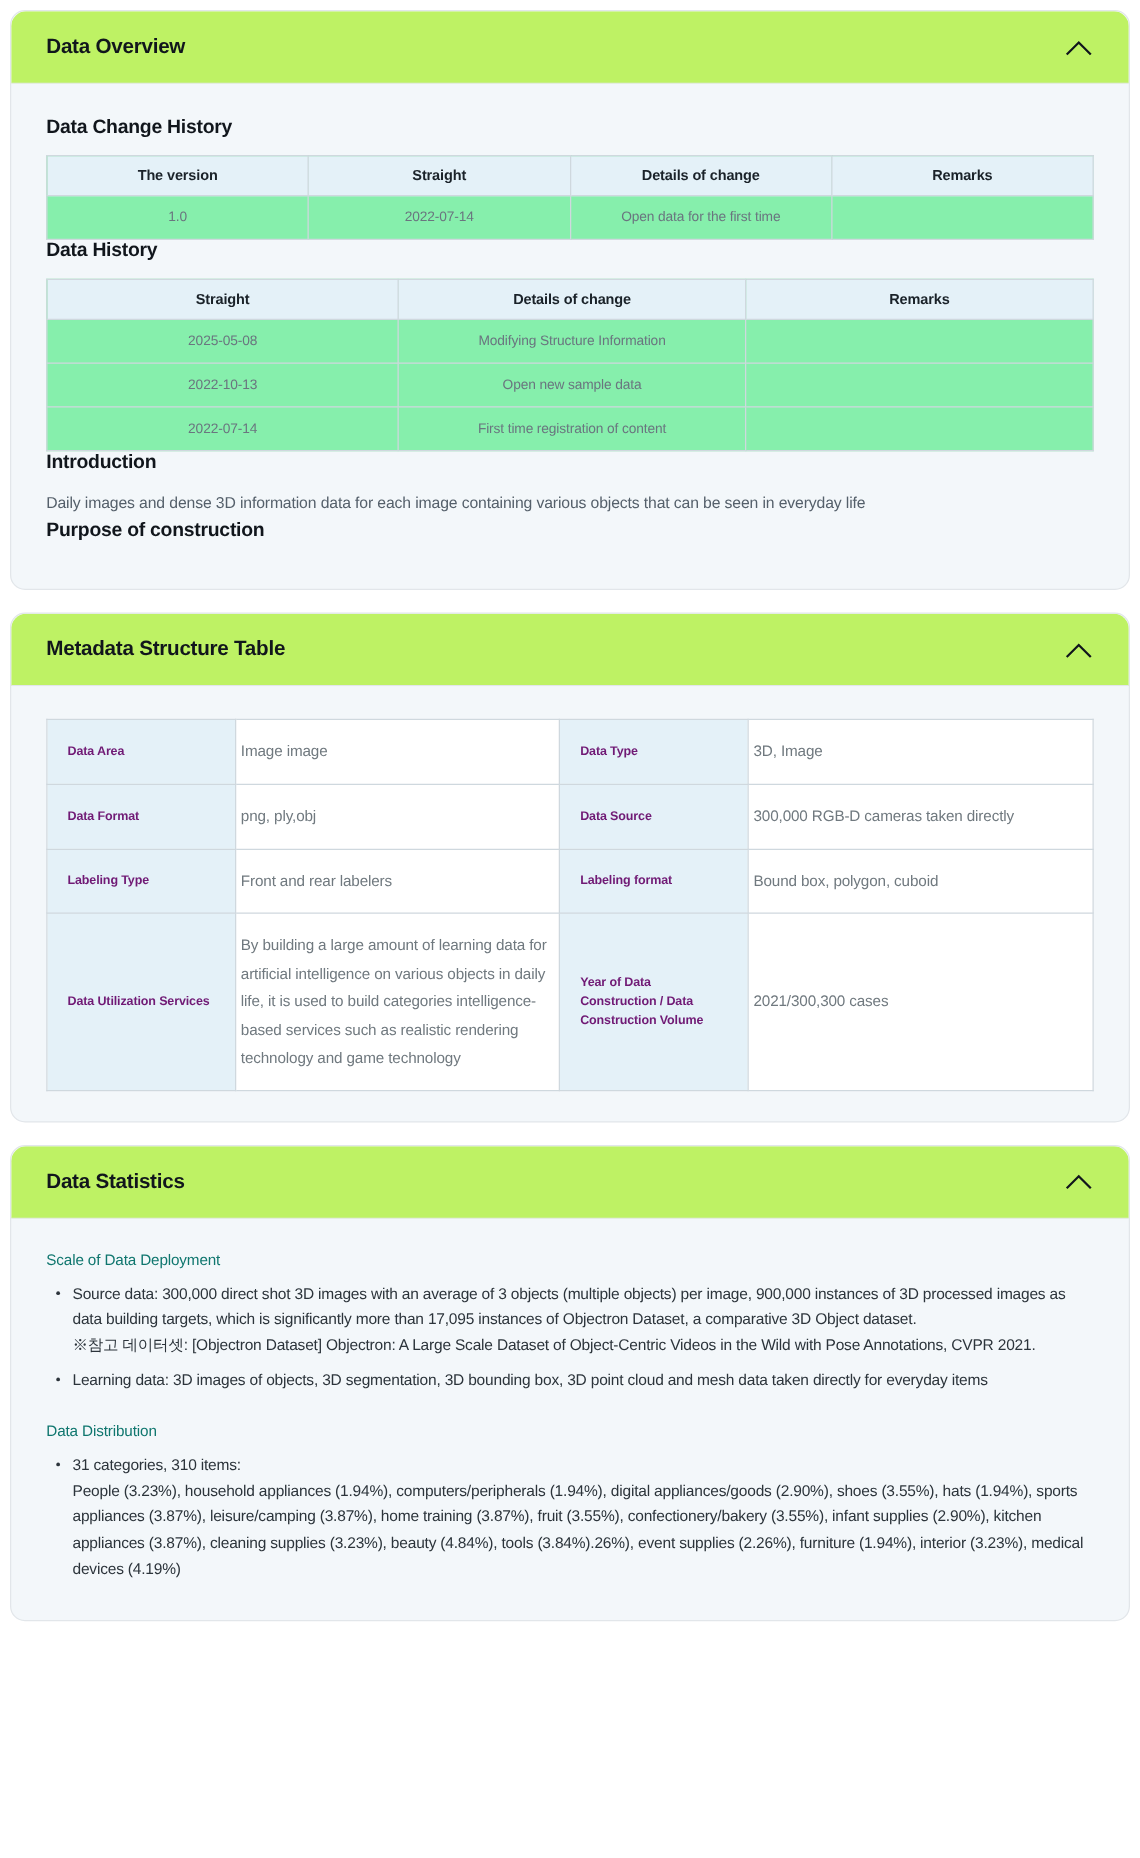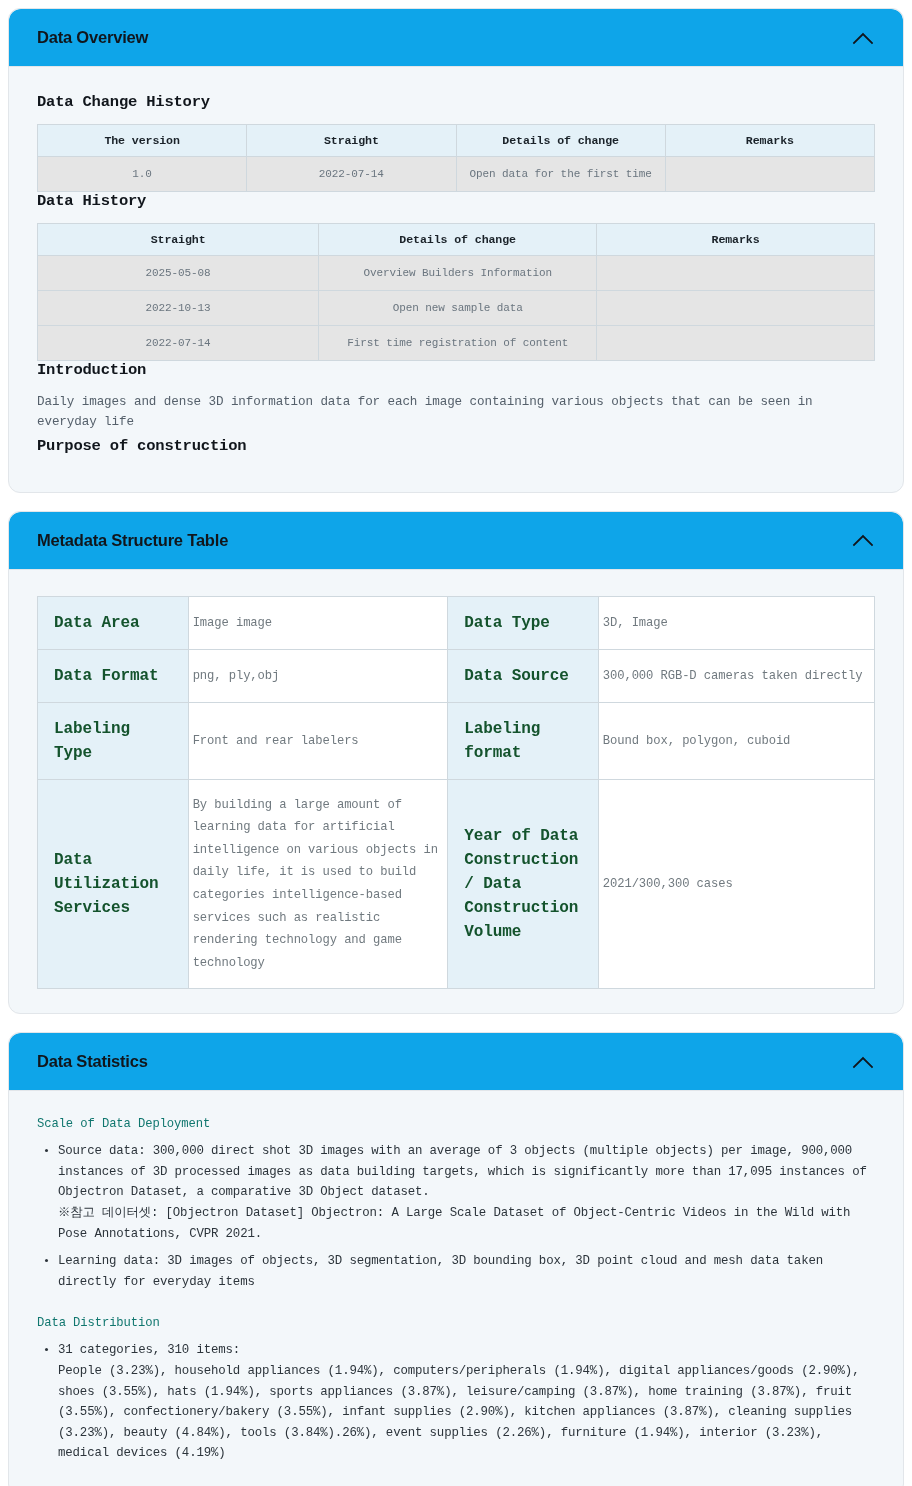--- a/index.html
+++ b/index.html
@@ -18,21 +18,21 @@
   
   .card {
     border: 1px solid #e2e6ea;
     border-radius: 12px;
     background: #f3f7fa;
     margin-bottom: 18px;
     overflow: hidden;
   }
 
   .card-header {
-    background: #0ea5e9;
+    background: #bef264;
     border-bottom: 1px solid #e2e6ea;
     height: 58px;
     display: flex;
     align-items: center;
     justify-content: space-between;
     padding: 0 26px 0 28px;
     border-radius: 12px 12px 0 0;
   }
 
   .card-title {
@@ -47,21 +47,20 @@
     height: 28px;
     display: flex;
     align-items: center;
     justify-content: center;
     cursor: pointer;
   }
   .chevron svg { display: block; }
 
   .card-body {
     padding: 26px 28px 24px 28px;
-    font-family: Liberation Mono, monospace;
   }
 
   
   .sec-title {
     font-size: 15.5px;
     font-weight: bold;
     color: #11161c;
     letter-spacing: -0.2px;
     margin-bottom: 13px;
   }
@@ -73,21 +72,21 @@
     line-height: 1.62;
     letter-spacing: -0.1px;
     margin-bottom: 4px;
   }
 
   
   table.dt {
     width: 100%;
     border-collapse: collapse;
     table-layout: fixed;
-    background: #e5e5e5;
+    background: #86efac;
     border: 1px solid #cfd8de;
   }
   table.dt th {
     background: #e4f1f8;
     border: 1px solid #cfd8de;
     font-size: 11.6px;
     font-weight: bold;
     color: #1a2229;
     padding: 9px 6px;
     text-align: center;
@@ -110,23 +109,23 @@
     background: #ffffff;
     border: 1px solid #cfd8de;
   }
   table.meta td {
     border: 1px solid #cfd8de;
     vertical-align: middle;
     letter-spacing: -0.1px;
   }
   table.meta td.lbl {
     background: #e4f1f8;
-    font-size: 16px;
+    font-size: 10px;
     font-weight: bold;
-    color: #14532d;
+    color: #701a75;
     padding: 14px 16px;
     line-height: 1.5;
   }
   table.meta td.val {
     font-size: 12.2px;
     color: #70797f;
     padding: 14px 4px;
     line-height: 1.85;
   }
 
@@ -216,21 +215,21 @@
       <thead>
         <tr>
           <th>Straight</th>
           <th>Details of change</th>
           <th>Remarks</th>
         </tr>
       </thead>
       <tbody>
         <tr>
           <td>2025-05-08</td>
-          <td>Overview Builders Information</td>
+          <td>Modifying Structure Information</td>
           <td></td>
         </tr>
         <tr>
           <td>2022-10-13</td>
           <td>Open new sample data</td>
           <td></td>
         </tr>
         <tr>
           <td>2022-07-14</td>
           <td>First time registration of content</td>

